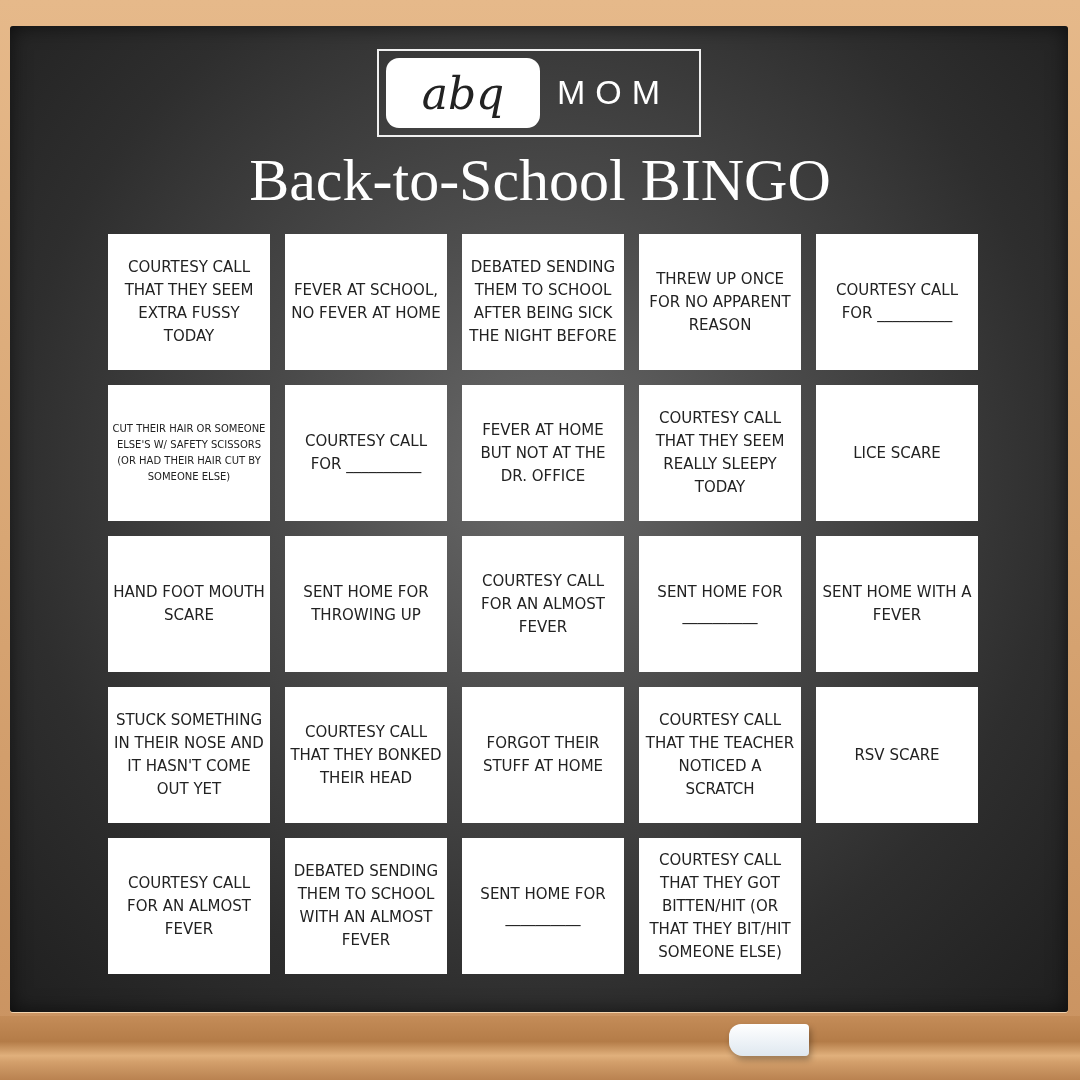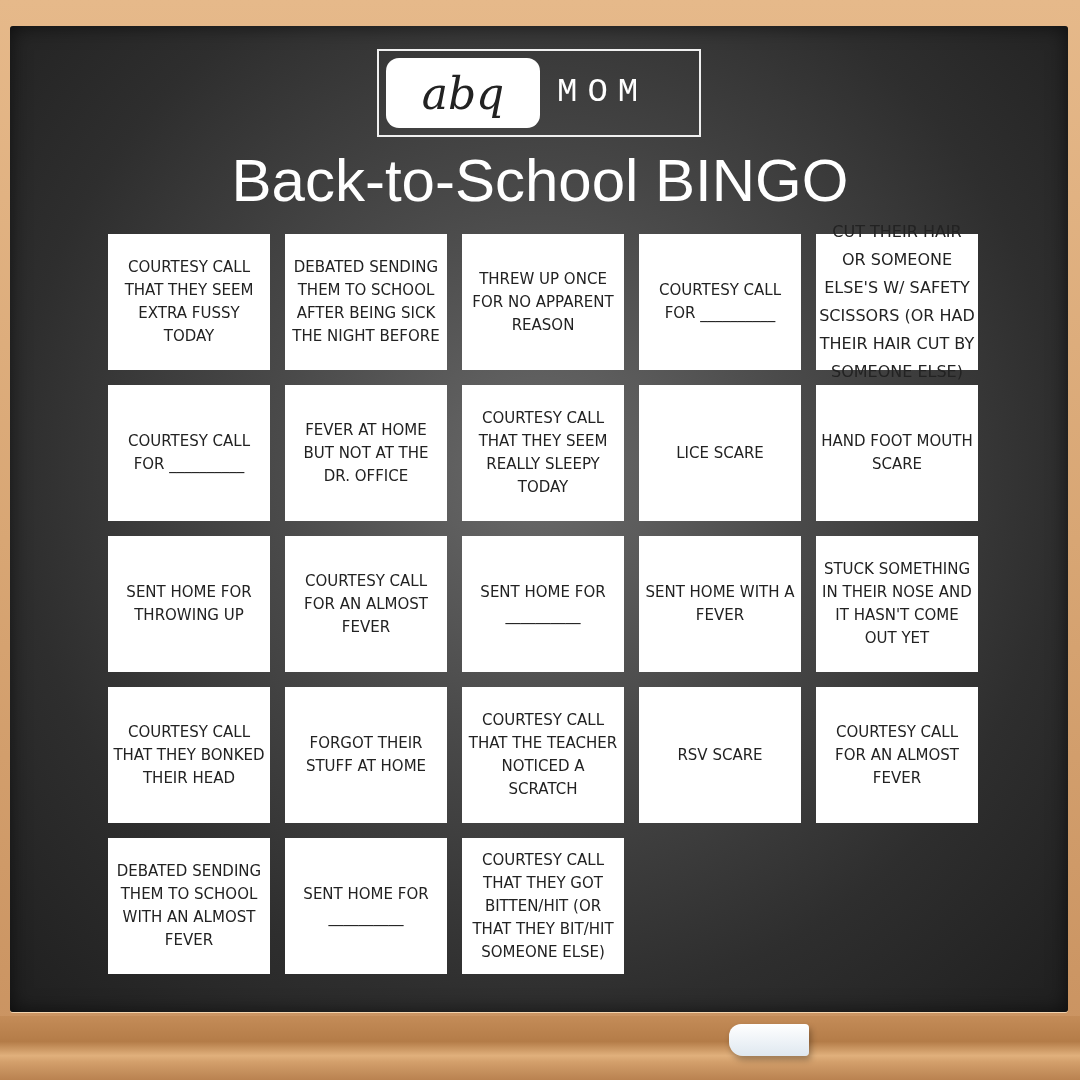--- a/index.html
+++ b/index.html
@@ -14,49 +14,50 @@
   .ledge { position:absolute; left:0; top:1016px; width:1080px; height:64px;
     background: linear-gradient(180deg,#c48c58 0%,#b47c48 40%,#e0b07c 62%,#d39f6b 72%,#b98250 100%); }
   .chalk { position:absolute; left:729px; top:1024px; width:80px; height:32px;
     background: linear-gradient(180deg,#ffffff,#dfe8f0);
     border-radius:12px 4px 4px 14px; box-shadow: 2px 4px 6px rgba(0,0,0,0.3); }
   .logo { position:absolute; left:377px; top:49px; width:324px; height:88px;
     border:2px solid #f0f0f0; box-sizing:border-box; }
   .logo-script { position:absolute; left:7px; top:7px; width:154px; height:70px; background:#fff;
     display:flex; align-items:center; justify-content:center;
     font-family:"DejaVu Serif", serif; font-style:italic; font-size:44px; color:#222;border-radius:13px; }
-  .logo-mom { position:absolute; left:178px; top:22px; font-family:Liberation Mono, monospace;
+  .logo-mom { position:absolute; left:178px; top:22px; font-family:Liberation Sans, sans-serif;
     font-size:34px; letter-spacing:10px; color:#fff; }
   .title { position:absolute; left:0; width:1080px; top:146px; text-align:center;
-    font-family:Liberation Sans, sans-serif; font-size:60px; color:#fff; }
+    font-family:Liberation Serif, serif; font-size:60px; color:#fff; }
   .grid { position:absolute; left:108px; top:234px; display:grid;
     grid-template-columns: repeat(5,162px); grid-template-rows: repeat(5,136px);
     column-gap:15px; row-gap:15px; }
   .cell { background:#fff; display:flex; align-items:center; justify-content:center;
     text-align:center; font-family:"DejaVu Sans", sans-serif; font-size:15px; line-height:23px;
     color:#222; padding:0 3px; box-sizing:border-box; text-transform:uppercase; }
-  .cell.small { font-size:16px; line-height:28px;text-align:center; }
+  .cell.small { font-size:10px; line-height:16px;text-align:center; }
 </style>
 </head>
 <body>
 
 <div class="frame"></div>
 <div class="board"></div>
 <div class="ledge"></div>
 <div class="chalk"></div>
 
 <div class="logo">
   <div class="logo-script">abq</div>
   <div class="logo-mom">MOM</div>
 </div>
 
 <div class="title">Back-to-School BINGO</div>
 
 <div class="grid">
   <div class="cell">COURTESY CALL THAT THEY SEEM EXTRA FUSSY TODAY</div>
+  <div class="cell">FEVER AT SCHOOL, NO FEVER AT HOME</div>
   <div class="cell">DEBATED SENDING THEM TO SCHOOL AFTER BEING SICK THE NIGHT BEFORE</div>
   <div class="cell">THREW UP ONCE FOR NO APPARENT REASON</div>
   <div class="cell">COURTESY CALL FOR __________</div>
 
   <div class="cell small">CUT THEIR HAIR OR SOMEONE ELSE'S W/ SAFETY SCISSORS (OR HAD THEIR HAIR CUT BY SOMEONE ELSE)</div>
   <div class="cell">COURTESY CALL FOR __________</div>
   <div class="cell">FEVER AT HOME BUT NOT AT THE DR. OFFICE</div>
   <div class="cell">COURTESY CALL THAT THEY SEEM REALLY SLEEPY TODAY</div>
   <div class="cell">LICE SCARE</div>
 

